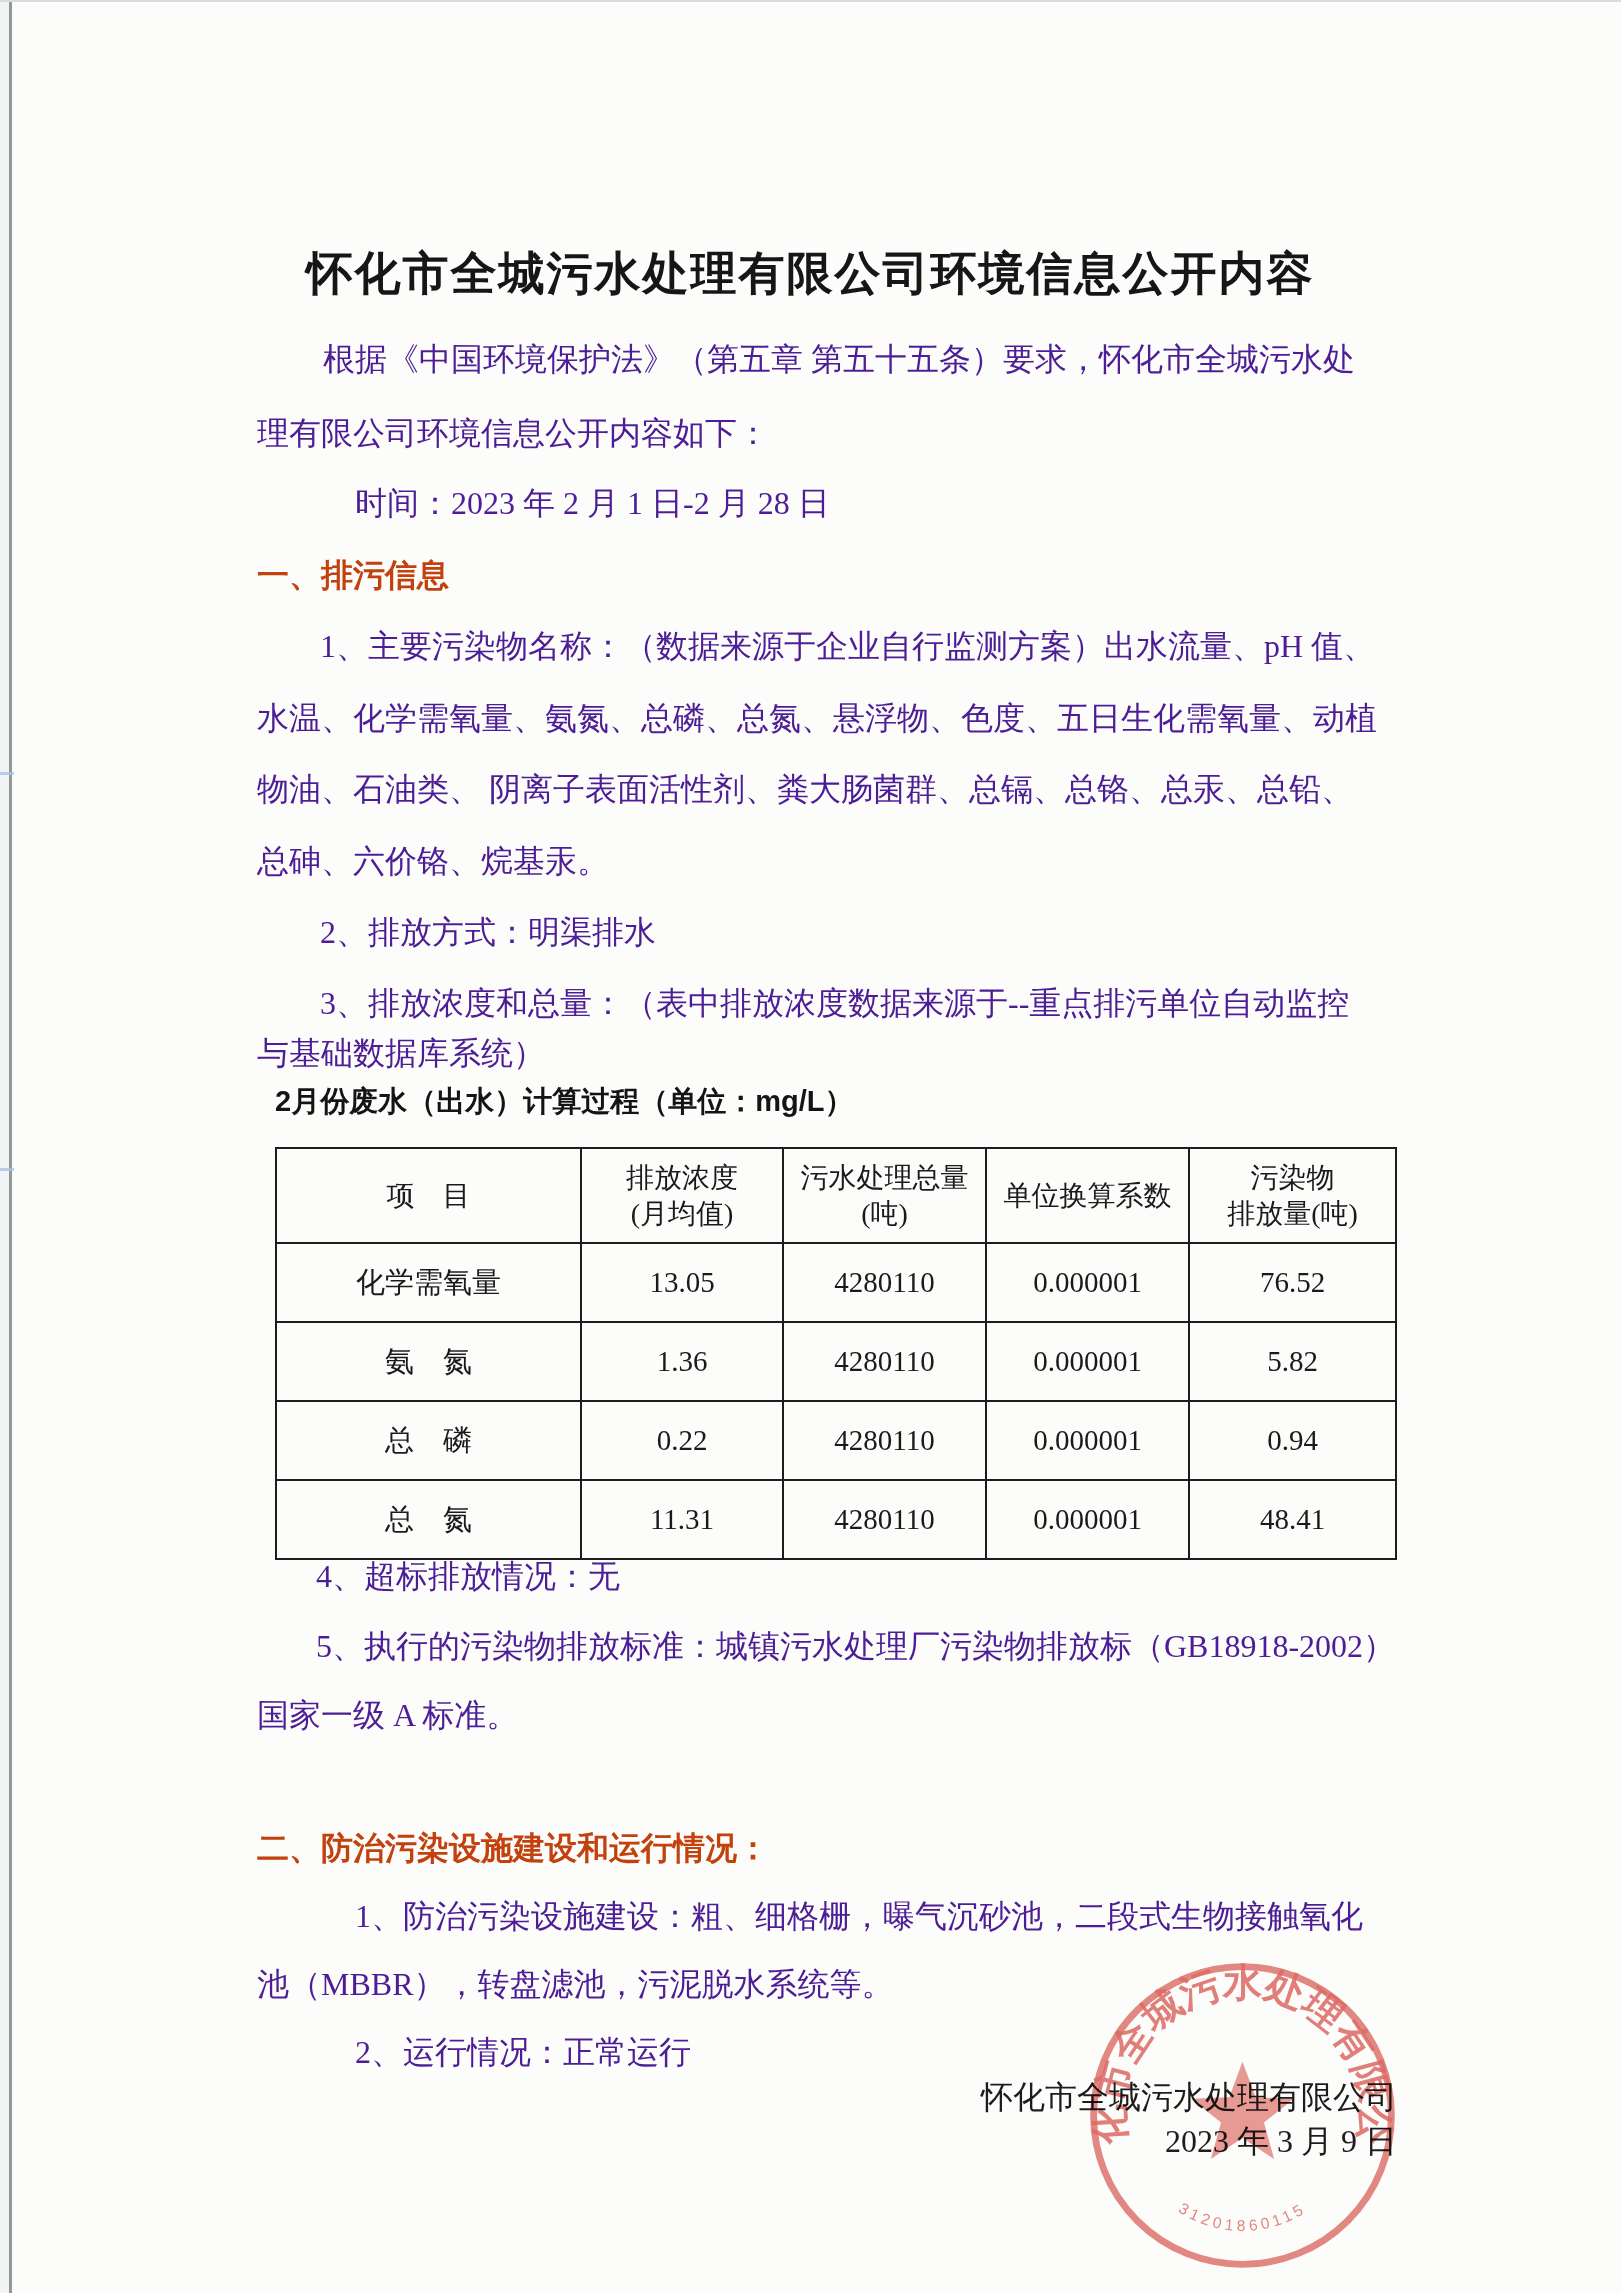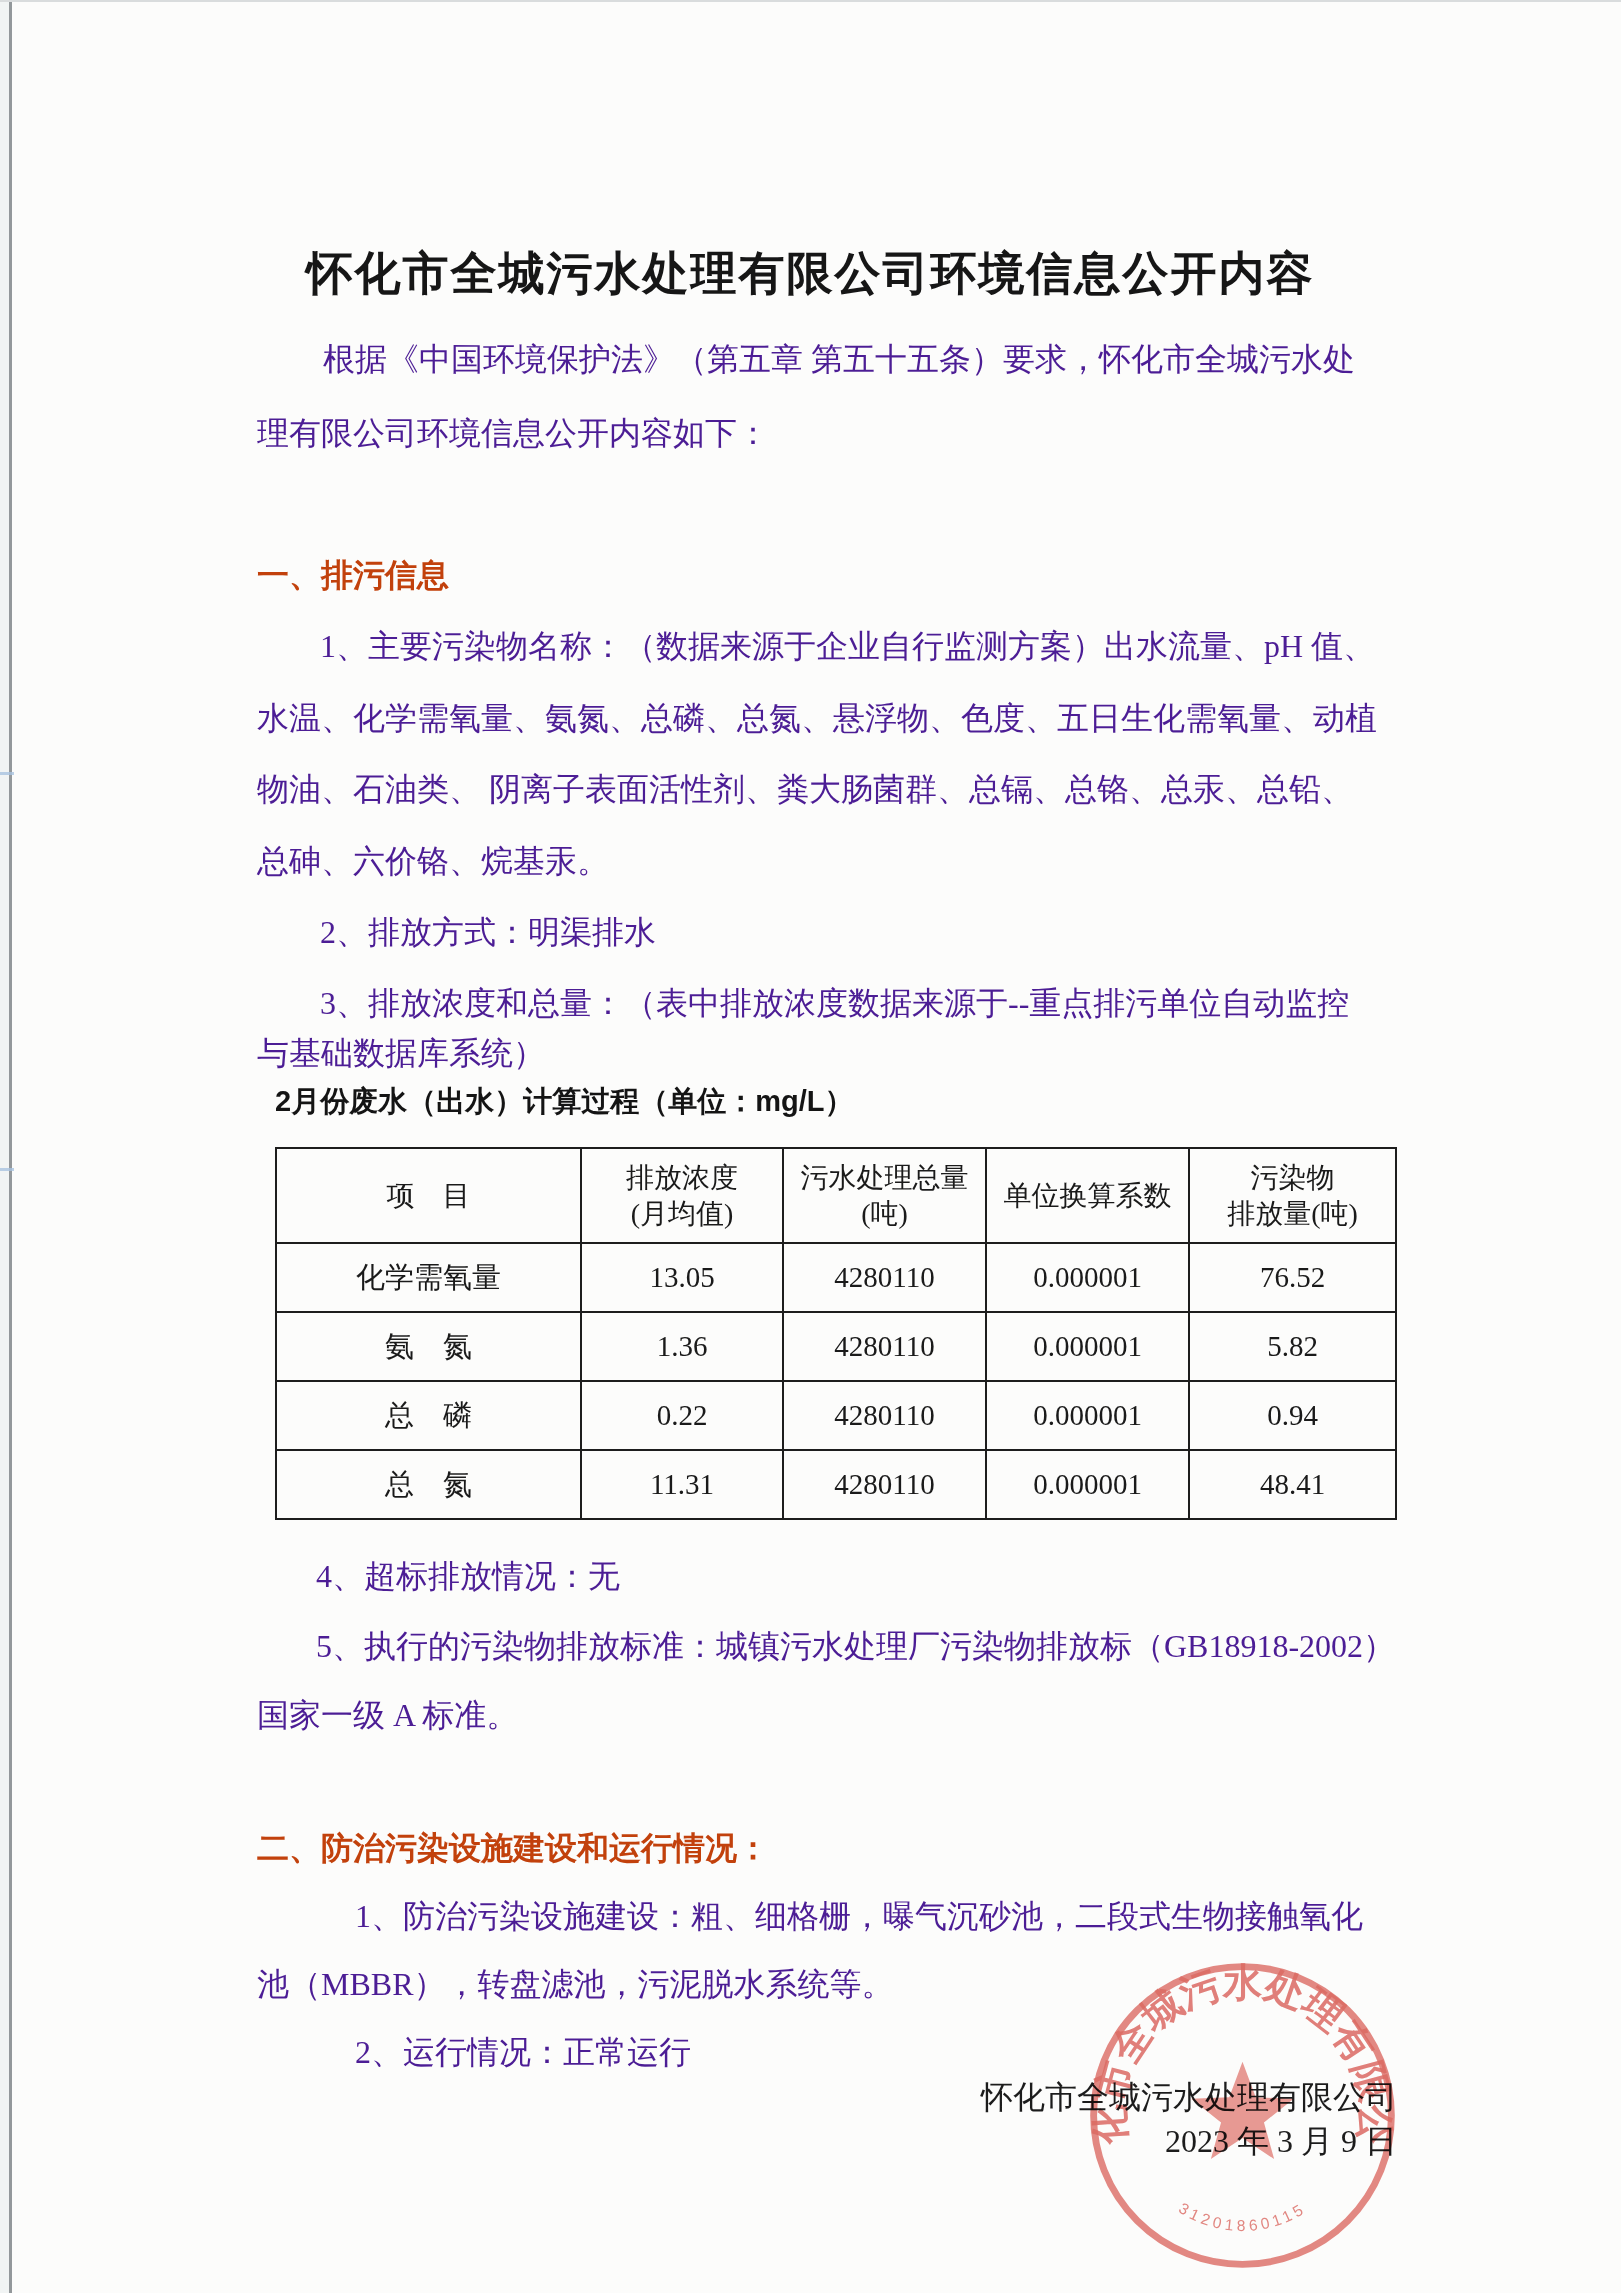--- a/index.html
+++ b/index.html
@@ -38,21 +38,21 @@
     position:absolute; left:275px; top:1147px;
     border-collapse:collapse; table-layout:fixed;
     font-size:29px; color:#1a1a1a;
     border:2.9px solid #151515;
   }
   .etable td, .etable th {
     border:2px solid #1d1d1d; text-align:center; vertical-align:middle;
     font-weight:400; padding:0; font-family:"Liberation Serif", serif;
   }
   .etable tr.h { height:95px;margin-left:24px; }
-  .etable tr.d { height:69px; }
+  .etable tr.d { height:79px; }
   .hcell div { font-size:28px; line-height:36px; }
 
   .sig {
     position:absolute; left:0; width:1397px; text-align:right;
     font-size:32px; white-space:pre; color:#1c1c1c;
   }
   .sig-company { top:2076px; }
   .sig-date    { top:2120px; }
 
   .seal {
@@ -68,20 +68,21 @@
   <div class="edge-strip"></div>
   <div class="edge-line"></div>
   <div class="top-line"></div>
   <div class="blue-tick1"></div>
   <div class="blue-tick2"></div>
 
   <h1 class="title">怀化市全城污水处理有限公司环境信息公开内容</h1>
 
   <div class="line" style="top:341px;left:323px">根据《中国环境保护法》（第五章 第五十五条）要求，怀化市全城污水处</div>
   <div class="line" style="top:415px;left:257px">理有限公司环境信息公开内容如下：</div>
+  <div class="line" style="top:485px;left:355px">时间：2023 年 2 月 1 日-2 月 28 日</div>
   <div class="line hd" style="top:557px;left:257px">一、排污信息</div>
   <div class="line" style="top:628px;left:320px">1、主要污染物名称：（数据来源于企业自行监测方案）出水流量、pH 值、</div>
   <div class="line" style="top:700px;left:257px">水温、化学需氧量、氨氮、总磷、总氮、悬浮物、色度、五日生化需氧量、动植</div>
   <div class="line" style="top:771px;left:257px">物油、石油类、 阴离子表面活性剂、粪大肠菌群、总镉、总铬、总汞、总铅、</div>
   <div class="line" style="top:843px;left:257px">总砷、六价铬、烷基汞。</div>
   <div class="line" style="top:914px;left:320px">2、排放方式：明渠排水</div>
   <div class="line" style="top:985px;left:320px">3、排放浓度和总量：（表中排放浓度数据来源于--重点排污单位自动监控</div>
   <div class="line" style="top:1035px;left:257px">与基础数据库系统）</div>
 
   <div class="table-title">2月份废水（出水）计算过程（单位：mg/L）</div>

